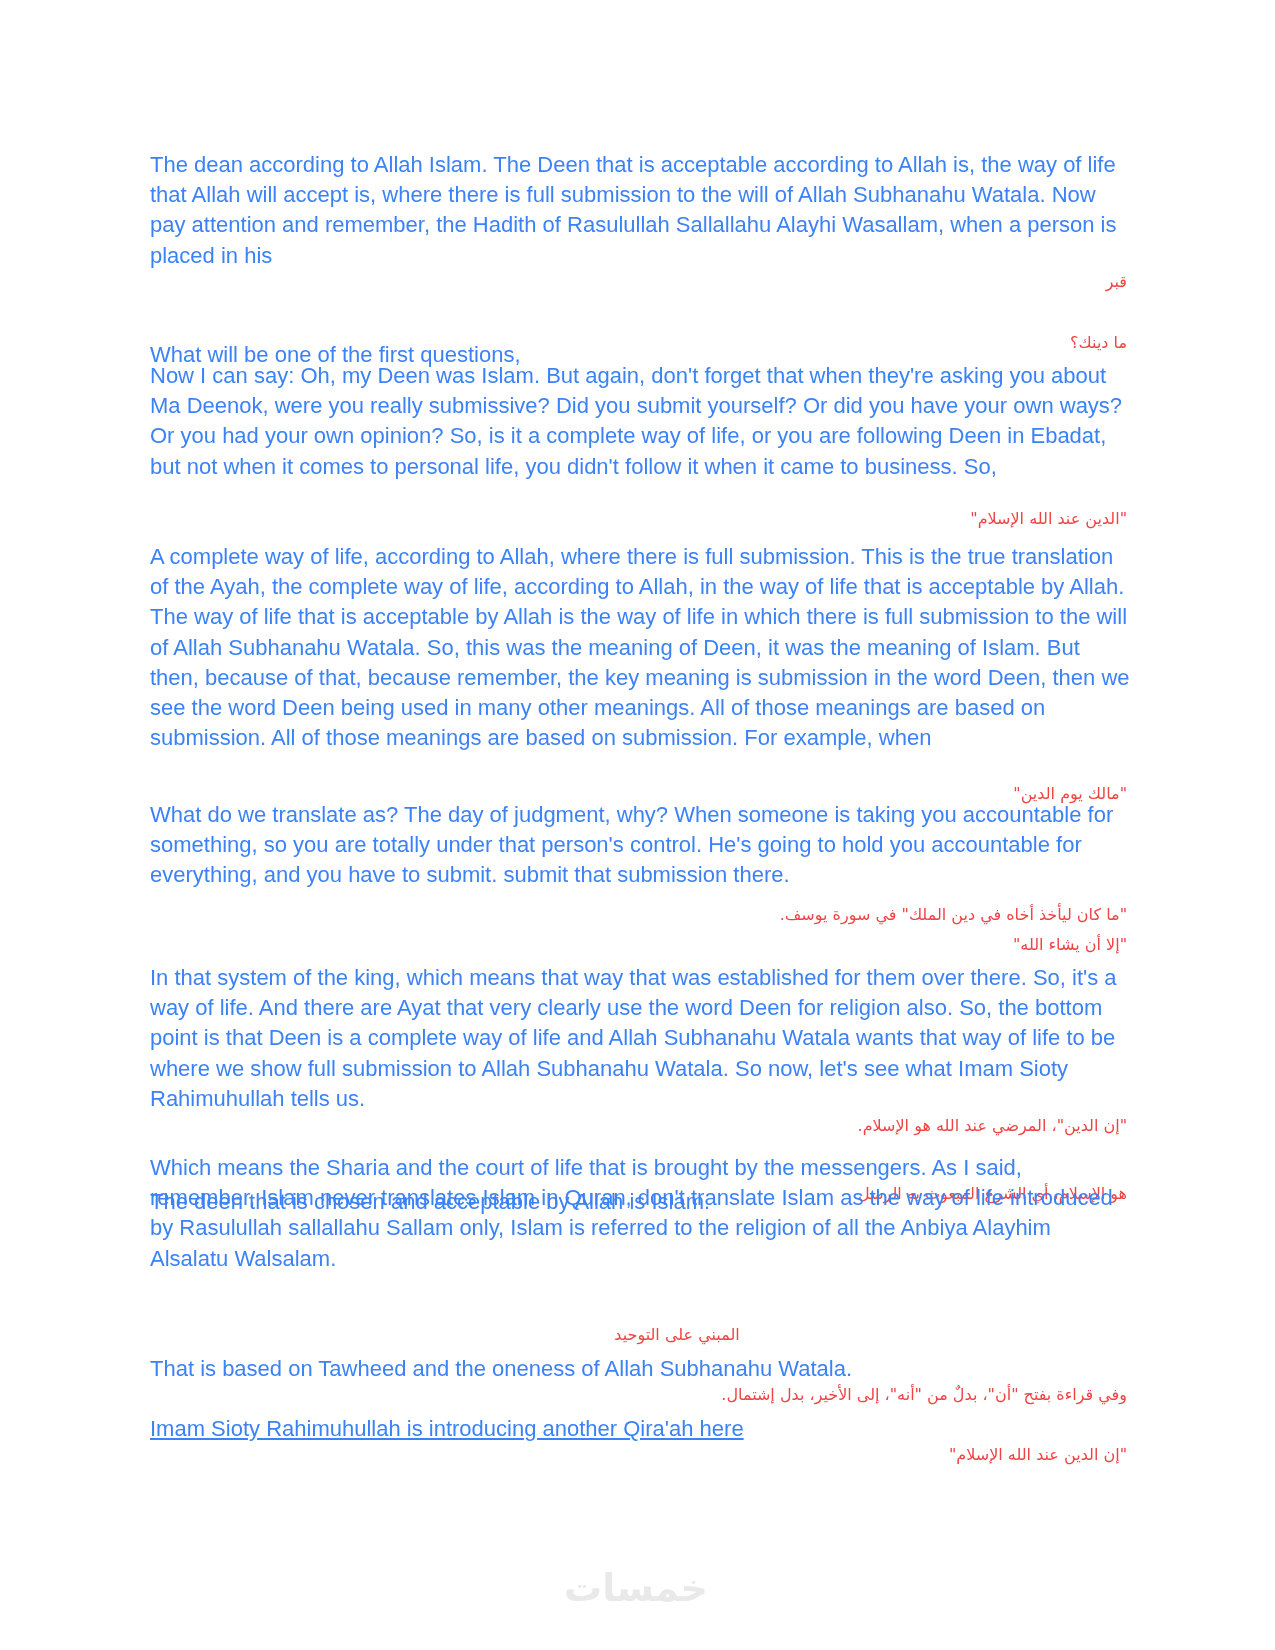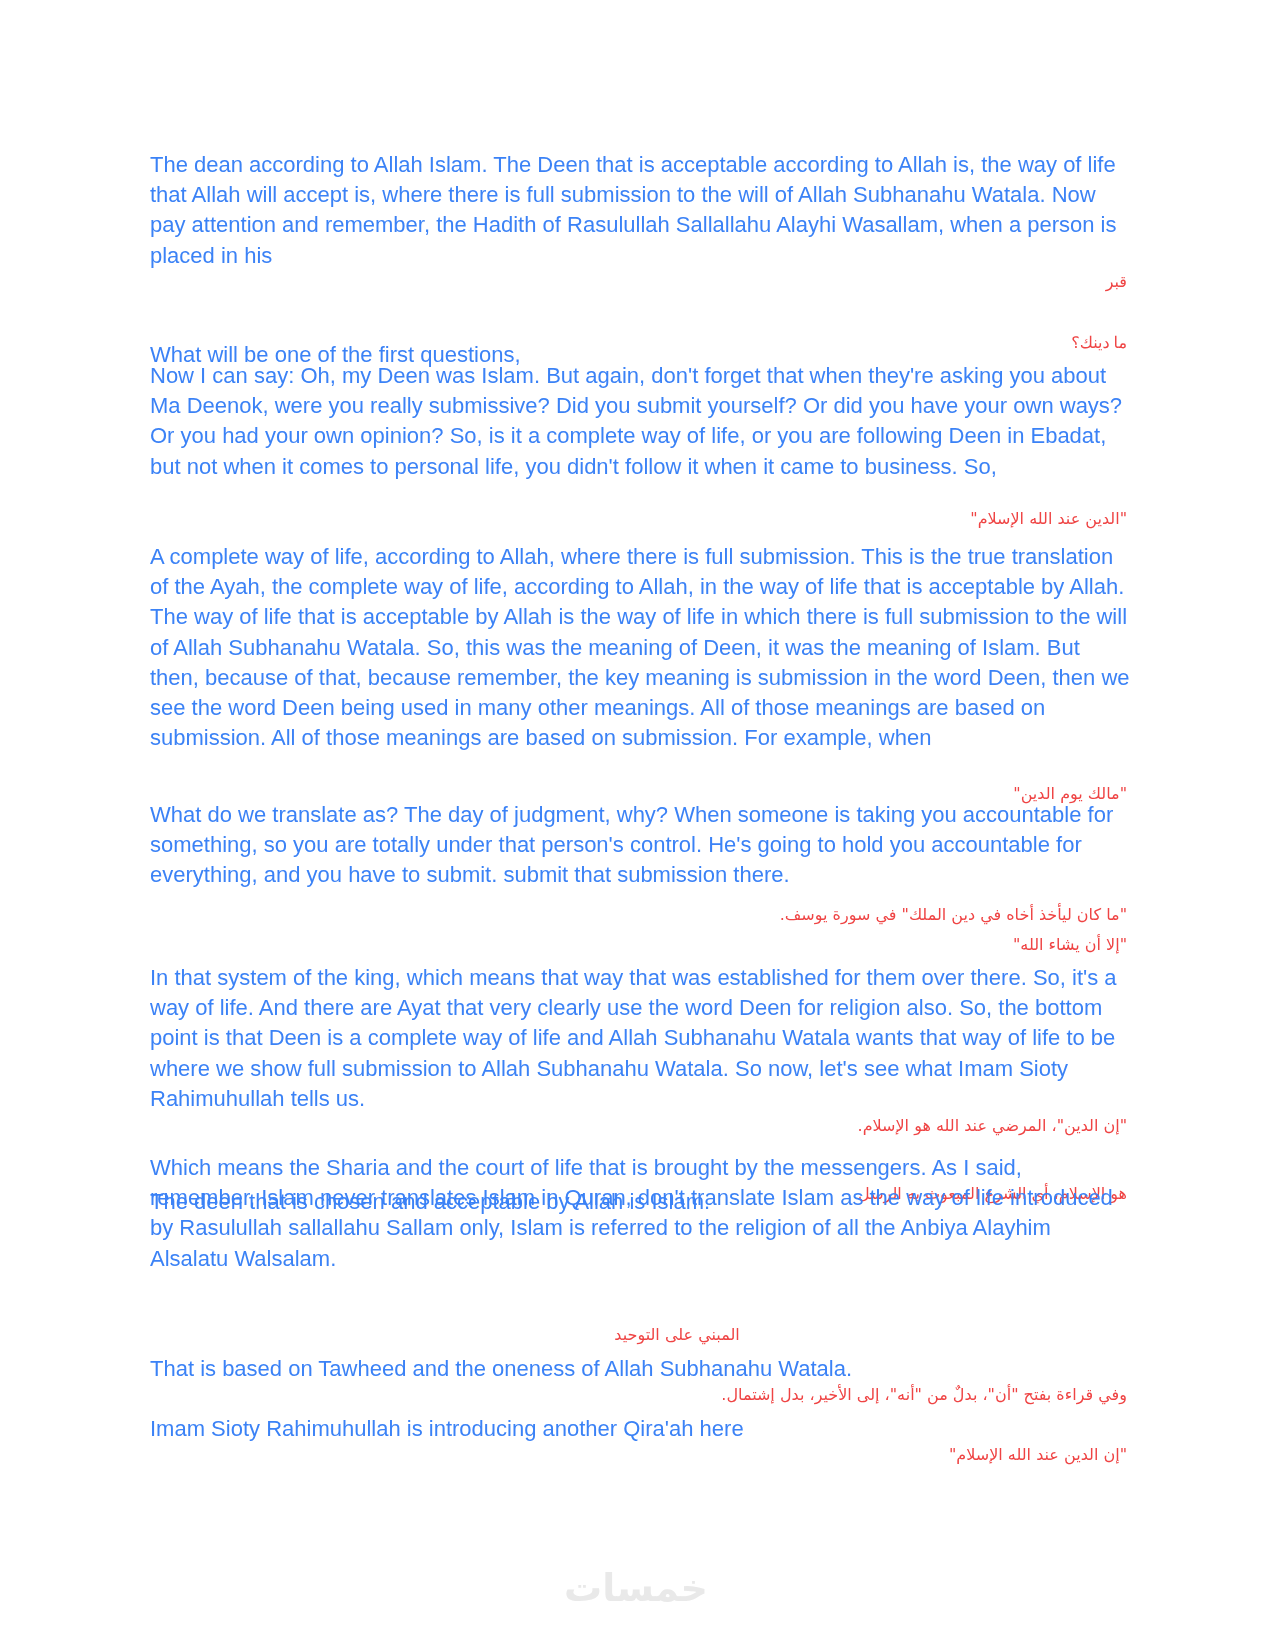--- a/index.html
+++ b/index.html
@@ -22,33 +22,33 @@
   }
 </style>
 </head>
 <body>
 
 <div class="page">
 
   <div class="en" style="top:150px;">The dean according to Allah Islam. The Deen that is acceptable according to Allah is, the way of life that Allah will accept is, where there is full submission to the will of Allah Subhanahu Watala. Now pay attention  and remember, the Hadith of Rasulullah Sallallahu Alayhi Wasallam, when a person is placed in his</div>
   <div class="ar" style="top:270px;">قبر</div>
   <div class="en" style="top:300px;margin-top:40px;">What will be one of the first questions,</div>
-  <div class="ar" style="top:331px;font-family:Liberation Serif, serif;">ما دينك؟</div>
+  <div class="ar" style="top:331px;">ما دينك؟</div>
   <div class="en" style="top:361px;">Now I can say: Oh, my Deen was Islam. But again, don't forget that when they're asking you about  Ma Deenok, were you really submissive? Did you submit yourself? Or did you have your own ways? Or you had your own opinion? So, is it a complete way of life, or you are following Deen in Ebadat, but not when it comes to personal life, you didn't follow it when it came to business. So,</div>
   <div class="ar" style="top:507px;">"الدين عند الله الإسلام"</div>
   <div class="en" style="top:542px;">A complete way of life, according to Allah, where there is full submission. This is the true translation of the Ayah, the complete way of life, according to Allah, in the way of life that is acceptable by Allah. The way of life that is acceptable by Allah is the way of life in which there is full submission to the will of Allah Subhanahu Watala. So, this was the meaning of Deen, it was the meaning of Islam. But then, because of that, because remember, the key meaning is submission in the word Deen, then we see the word Deen being used in many other meanings. All of those meanings are based on submission. All of those meanings are based on submission. For example, when</div>
   <div class="ar" style="top:782px;">"مالك يوم الدين"</div>
   <div class="en" style="top:800px;">What do we translate as? The day of judgment, why? When someone is taking you accountable for something, so you are totally under that person's control. He's going to hold you accountable for everything, and you have to submit. submit that submission there.</div>
   <div class="ar" style="top:903px;">"ما كان ليأخذ أخاه في دين الملك" في سورة يوسف.</div>
   <div class="ar" style="top:933px;">"إلا أن يشاء الله"</div>
   <div class="en" style="top:963px;">In that system of the king, which means that way that was established for them over there. So, it's a way of life. And there are Ayat that very clearly use the word Deen for religion also. So, the bottom point is that Deen is a complete way of life and Allah Subhanahu Watala wants that way of life to be where we show full submission to Allah Subhanahu Watala. So now, let's see what Imam Sioty Rahimuhullah tells us.</div>
   <div class="ar" style="top:1114px;">"إن الدين"، المرضي عند الله هو الإسلام.</div>
   <div class="en" style="top:1187px;">The deen that is chosen and acceptable by Allah is Islam.</div>
   <div class="ar" style="top:1173px;margin-top:9px;">هو الإسلام، أي الشرع المبعوث به الرسل</div>
   <div class="en" style="top:1153px;">Which means the Sharia and the court of life that is brought by the messengers. As I said, remember, Islam never translates Islam in Quran, don't translate Islam as the way of life introduced by Rasulullah sallallahu Sallam only, Islam is referred to the religion of all the Anbiya Alayhim Alsalatu Walsalam.</div>
   <div class="ar" style="top:1323px;text-align:center;">المبني على التوحيد</div>
   <div class="en" style="top:1354px;">That is based on Tawheed and the oneness of Allah Subhanahu Watala.</div>
   <div class="ar" style="top:1383px;">وفي قراءة بفتح "أن"، بدلٌ من "أنه"، إلى الأخير، بدل إشتمال.</div>
-  <div class="en" style="top:1414px;">Imam Sioty Rahimuhullah is introducing another Qira'ah here</div>
+  <div class="en" style="top:1414px;text-decoration:underline;">Imam Sioty Rahimuhullah is introducing another Qira'ah here</div>
   <div class="ar" style="top:1443px;">"إن الدين عند الله الإسلام"</div>
 
   <div class="watermark">خمسات</div>
 </div>
 
 </body></html>

